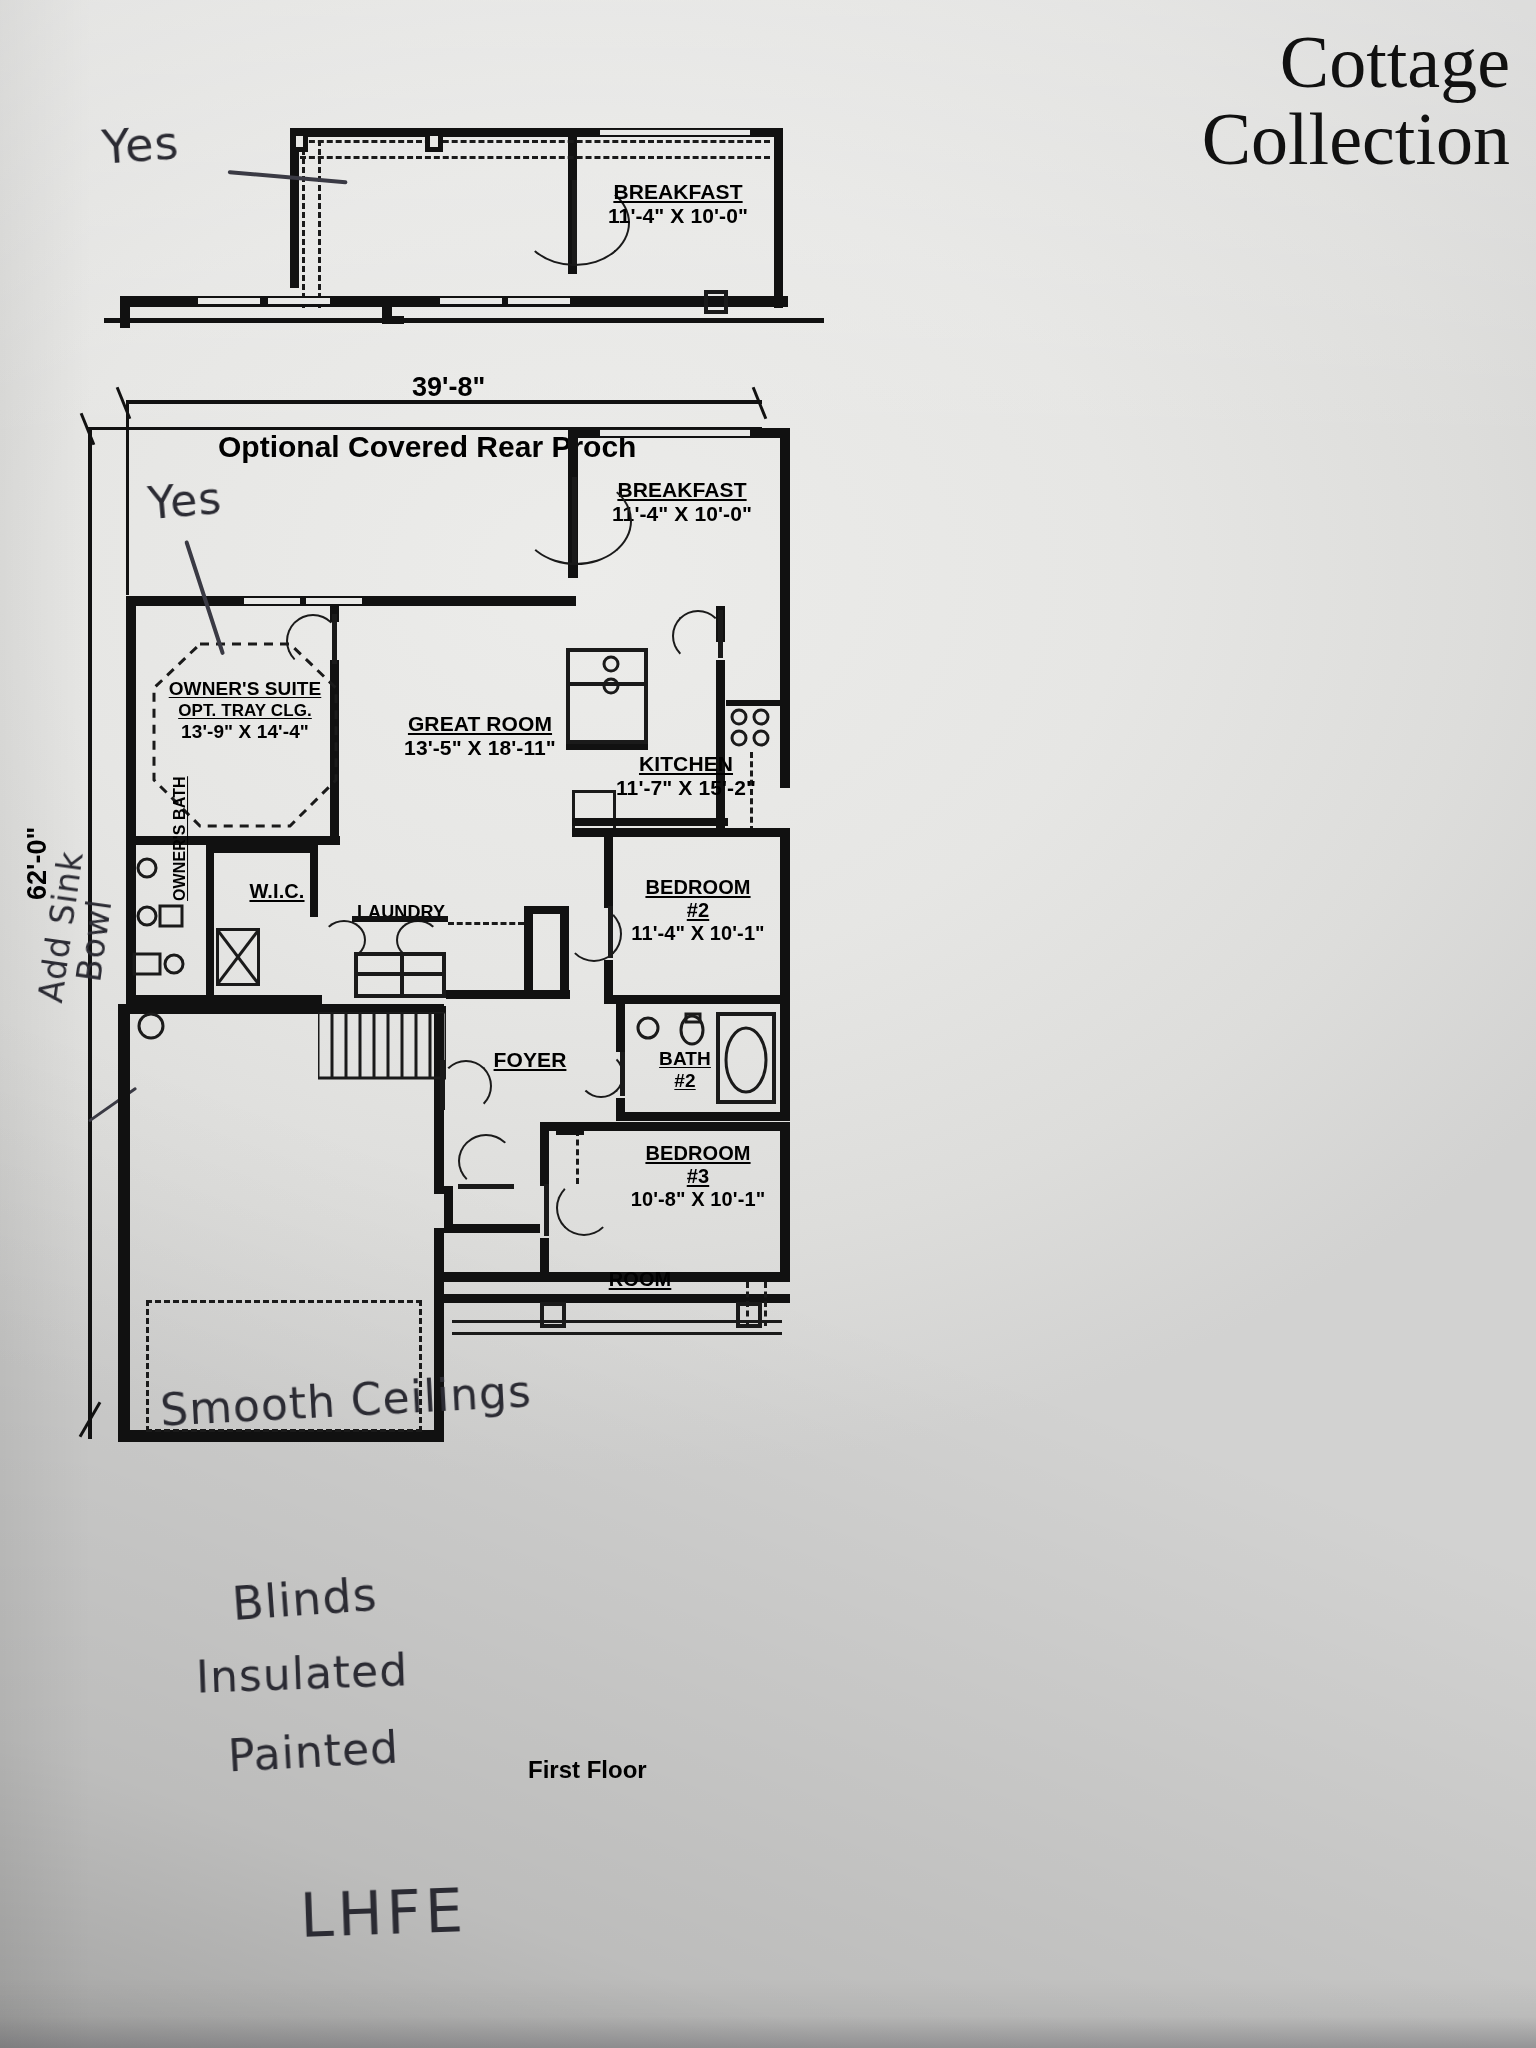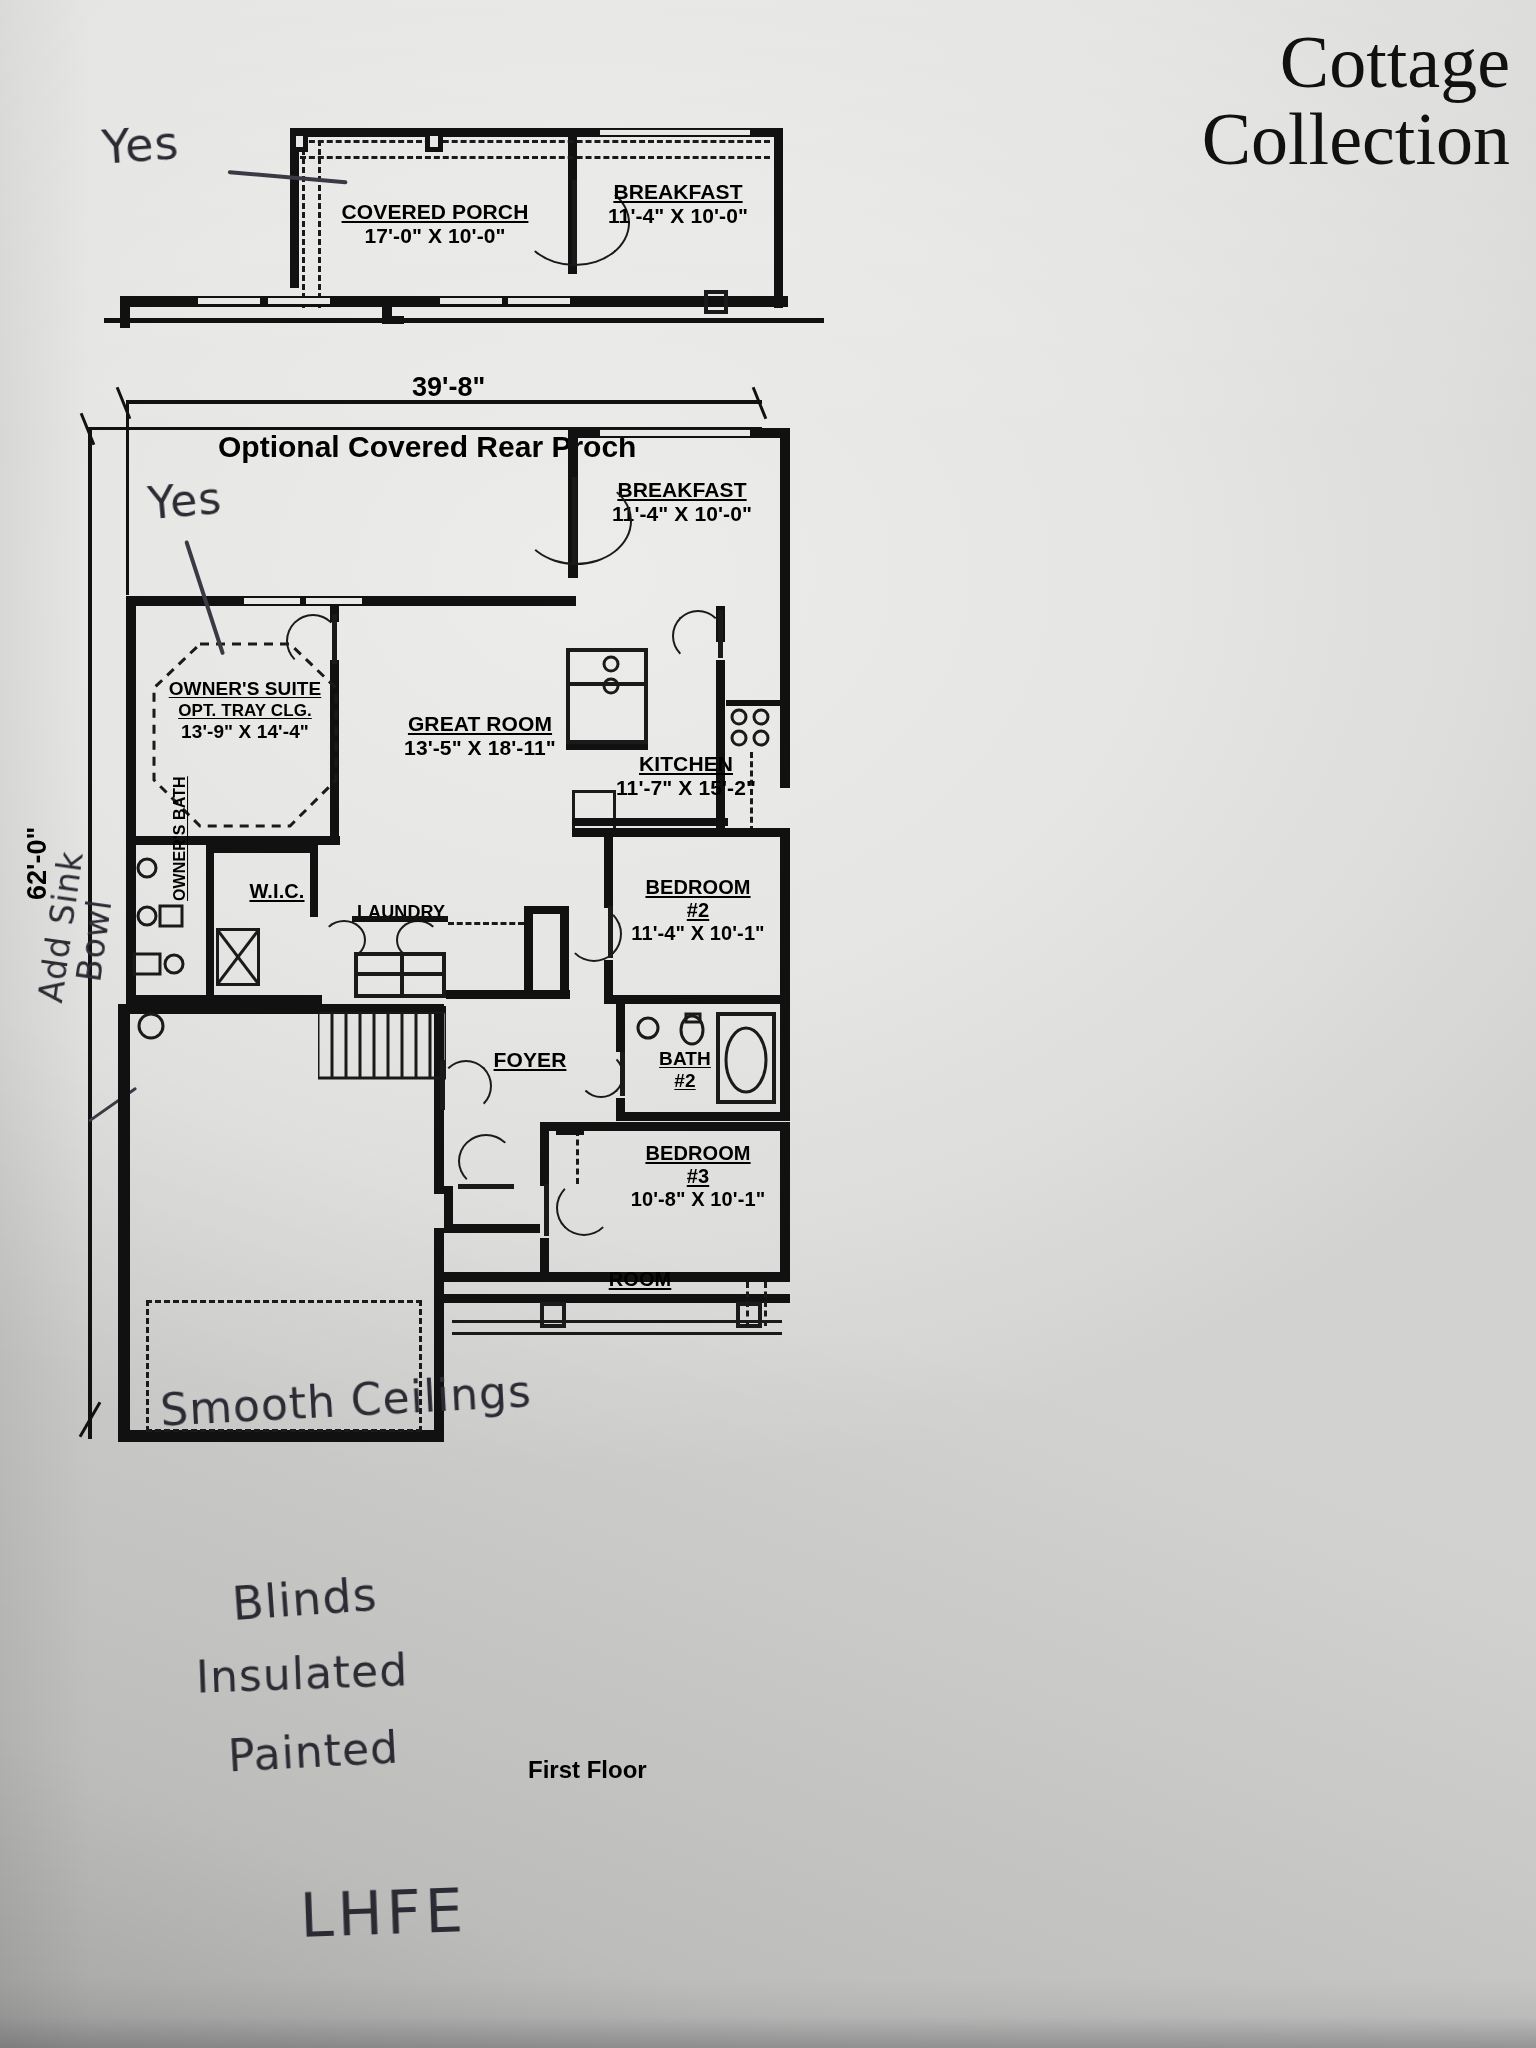--- a/index.html
+++ b/index.html
@@ -126,24 +126,20 @@
   <div class="wall" style="left:120px; top:296px; width:10px; height:32px;"></div>
   <div class="thin" style="left:198px; top:298px; width:62px; height:6px; background:#e8e8e6;"></div>
   <div class="thin" style="left:268px; top:298px; width:62px; height:6px; background:#e8e8e6;"></div>
   <div class="thin" style="left:440px; top:298px; width:62px; height:6px; background:#e8e8e6;"></div>
   <div class="thin" style="left:508px; top:298px; width:62px; height:6px; background:#e8e8e6;"></div>
   <div class="wall" style="left:382px; top:306px; width:10px; height:14px;"></div>
   <div class="wall" style="left:382px; top:316px; width:22px; height:8px;"></div>
   <div class="wall" style="left:704px; top:290px; width:24px; height:24px; background:transparent; border:4px solid #1a1a1a;"></div>
   <div class="wall" style="left:104px; top:318px; width:720px; height:5px;"></div>
 
-  <div class="rlabel" style="left:300px; top:200px; width:270px; font-size:21px;">
-    <span class="rname">COVERED PORCH</span>
-    <span class="rdim">17'-0" X 10'-0"</span>
-  </div>
   <div class="rlabel" style="left:578px; top:180px; width:200px; font-size:21px;">
     <span class="rname">BREAKFAST</span>
     <span class="rdim">11'-4" X 10'-0"</span>
   </div>
 </div>
 
 <div class="caption" style="left:218px; top:430px; font-size:30px;">Optional Covered Rear Proch</div>
 
 <div class="hand hw-ink" style="left:102px; top:118px; font-size:46px; transform:rotate(-4deg);">
   <span>Yes</span>

